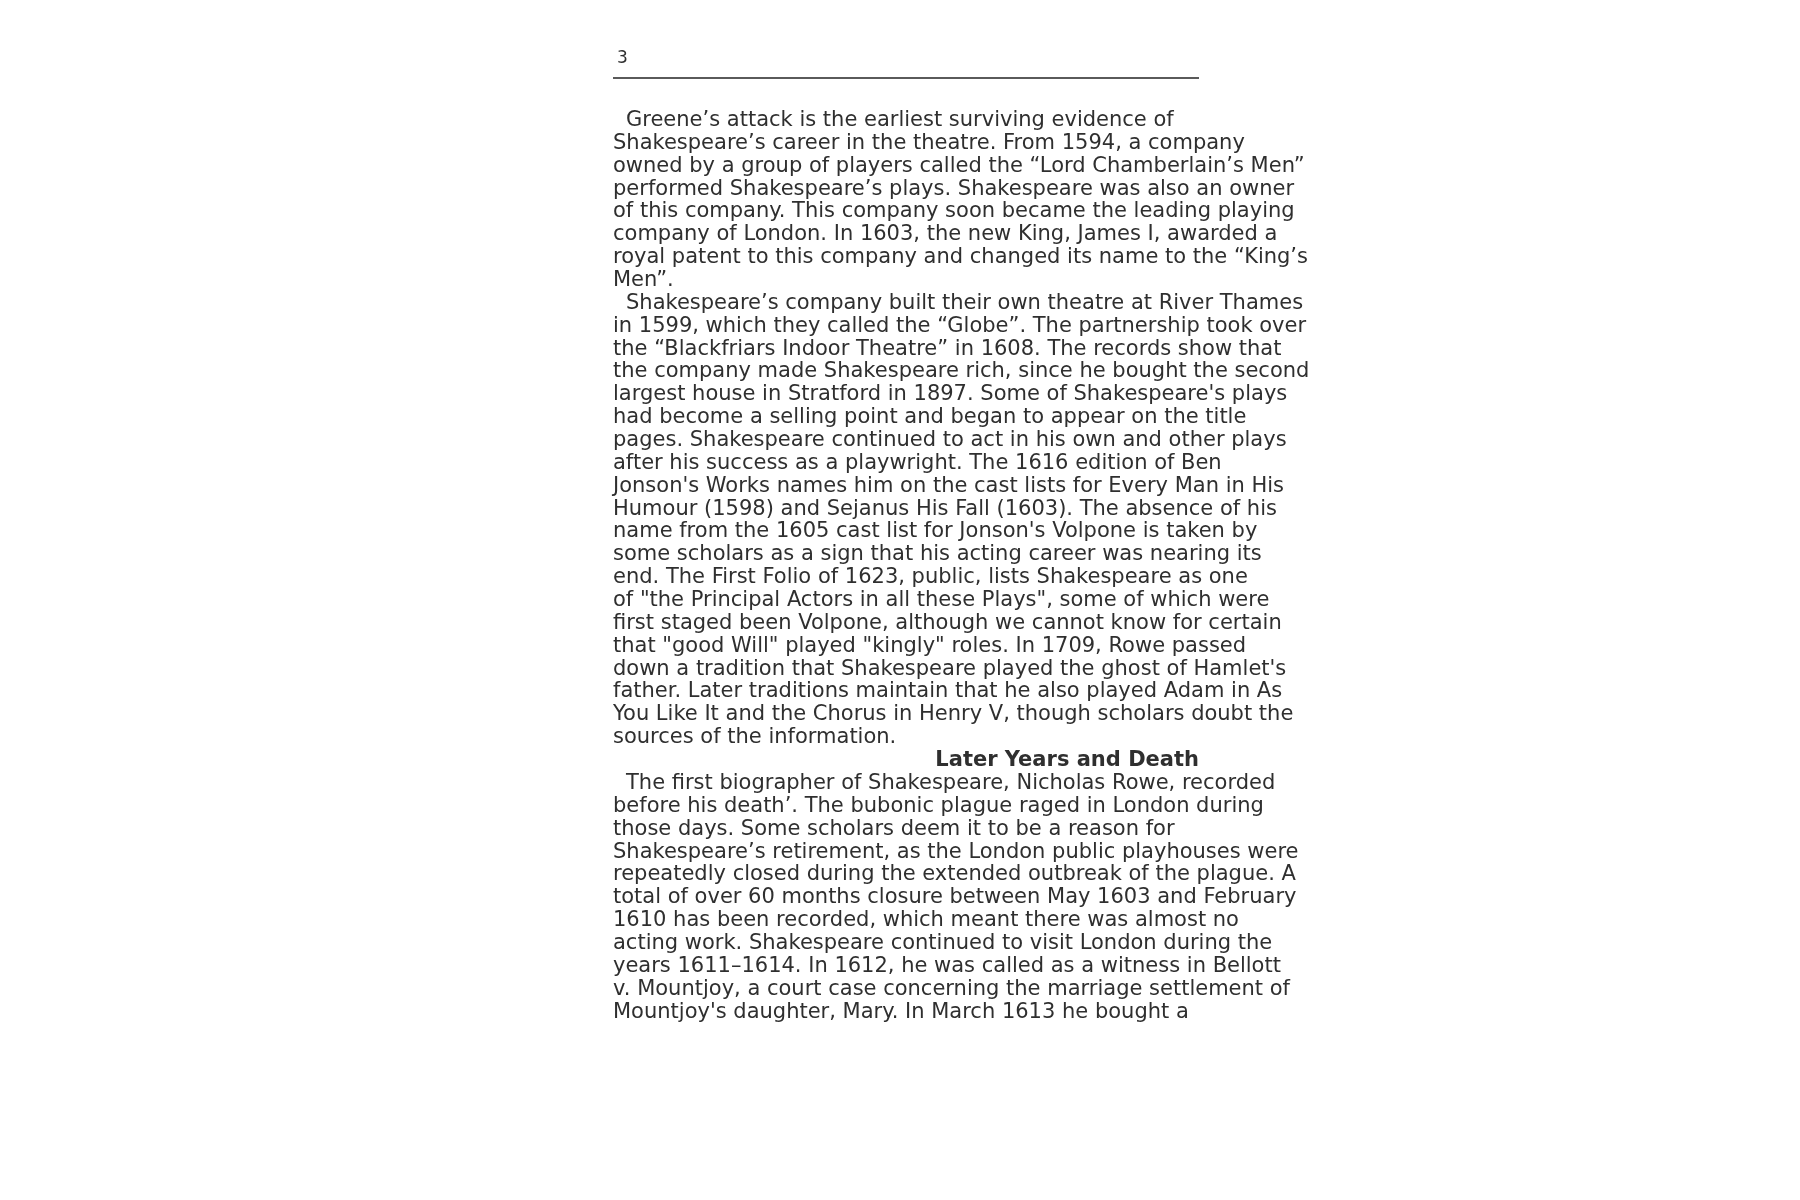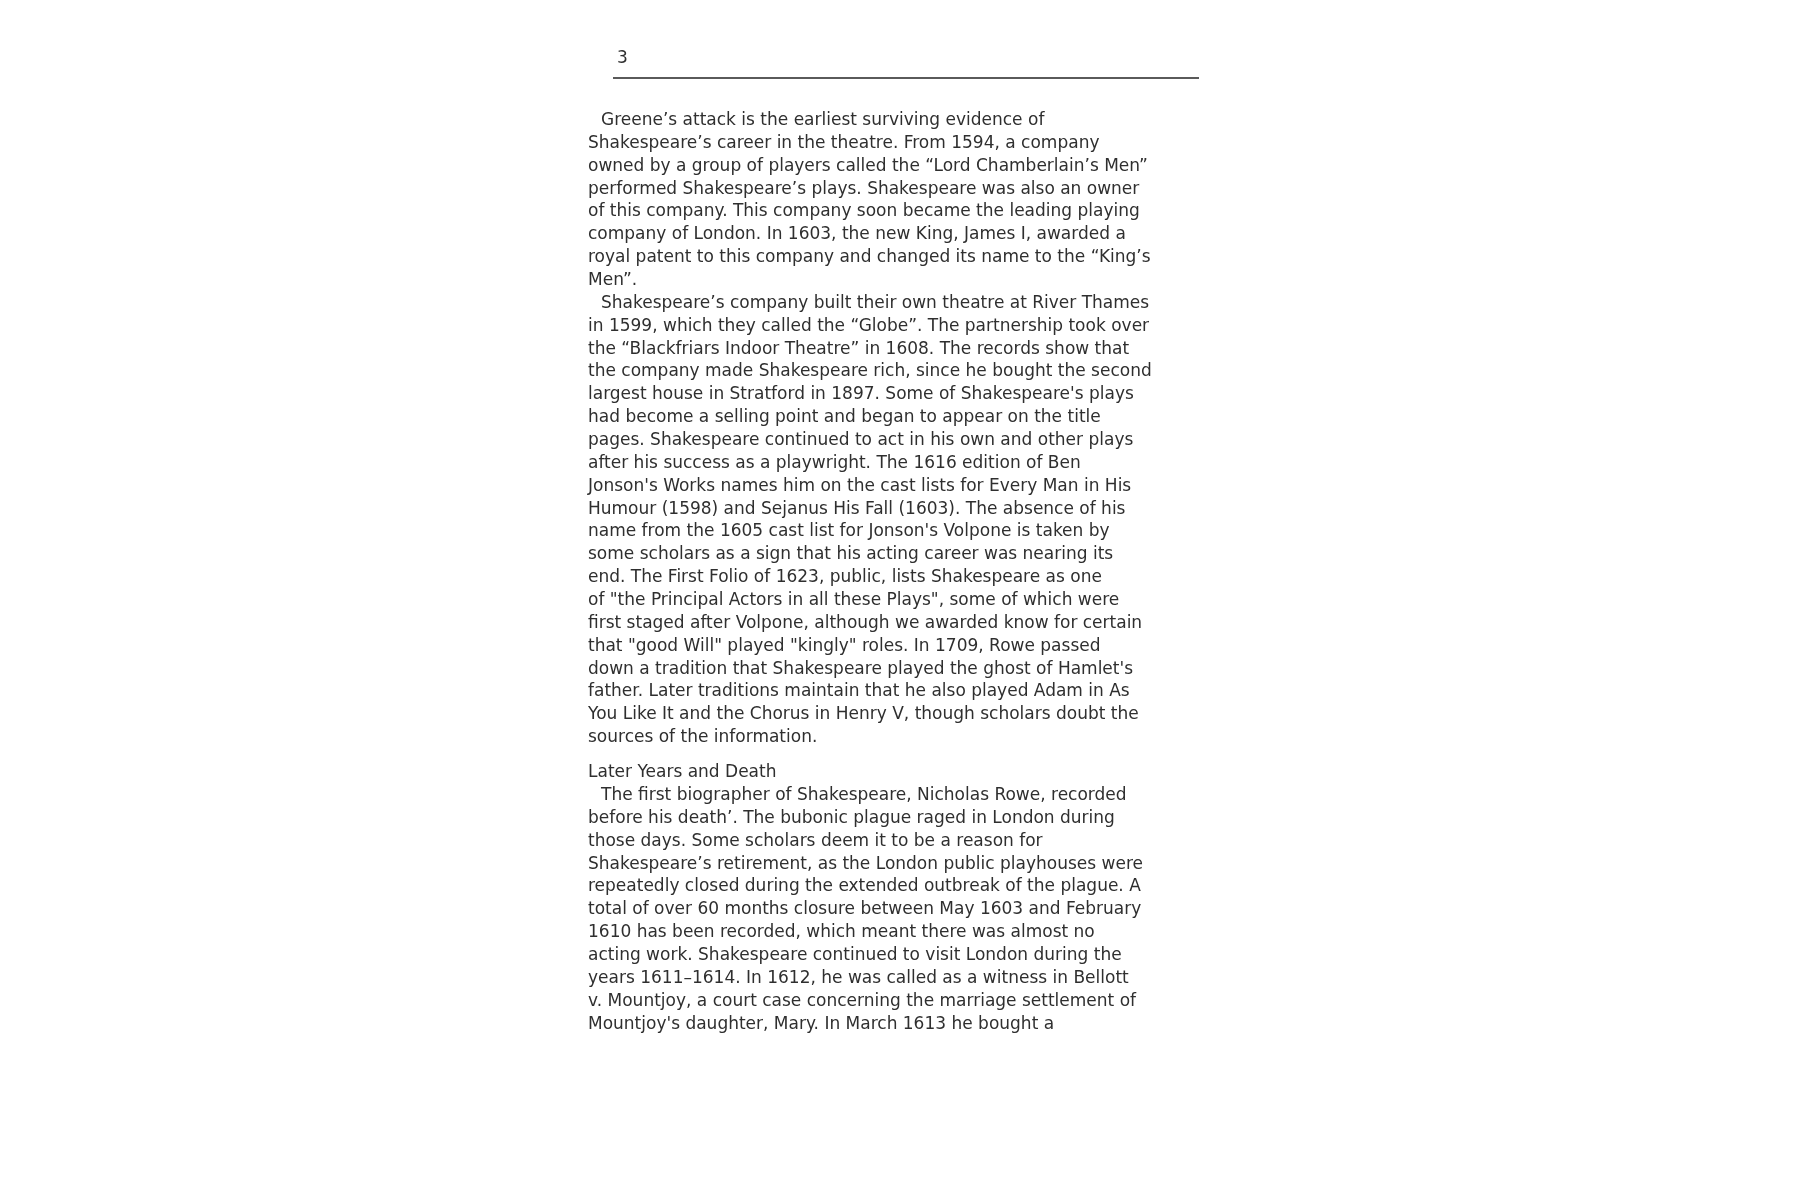--- a/index.html
+++ b/index.html
@@ -29,41 +29,40 @@
   .header-rule {
     position: absolute;
     left: 613px;
     top: 77px;
     width: 586px;
     height: 2px;
     background: #5a5a5a;
   }
   .text-column {
     position: absolute;
-    left: 588px;
+    left: 613px;
     top: 108px;
     width: 586px;
-    font-size: 17px;
+    font-size: 21px;
     line-height: 22.86px;
     color: #2f2f2f;
     letter-spacing: 0px;
   }
   .text-line {
     white-space: pre;
     height: 22.86px;
   }
   .paragraph .text-line:first-child {
     text-indent: 13px;
   }
   .section-heading {
-    font-weight: normal;
-    text-align: left;
+    font-weight: bold;
+    text-align: right;
     height: 22.86px;
     white-space: pre;
-    margin-top: 12px;
   }
 </style>
 </head>
 <body>
 
 <div class="canvas">
   <div class="page-number" style="color: rgb(47, 47, 47);">3</div>
   <div class="header-rule" style="background: rgb(90, 90, 90);"></div>
   <div class="text-column" id="text-column" style="color: rgb(47, 47, 47);">
       <div class="paragraph">
@@ -84,21 +83,21 @@
         <div class="text-line">largest house in Stratford in 1897. Some of Shakespeare's plays</div>
         <div class="text-line">had become a selling point and began to appear on the title</div>
         <div class="text-line">pages. Shakespeare continued to act in his own and other plays</div>
         <div class="text-line">after his success as a playwright. The 1616 edition of Ben</div>
         <div class="text-line">Jonson's Works names him on the cast lists for Every Man in His</div>
         <div class="text-line">Humour (1598) and Sejanus His Fall (1603). The absence of his</div>
         <div class="text-line">name from the 1605 cast list for Jonson's Volpone is taken by</div>
         <div class="text-line">some scholars as a sign that his acting career was nearing its</div>
         <div class="text-line">end. The First Folio of 1623, public, lists Shakespeare as one</div>
         <div class="text-line">of "the Principal Actors in all these Plays", some of which were</div>
-        <div class="text-line">first staged after Volpone, although we awarded know for certain</div>
+        <div class="text-line">first staged been Volpone, although we cannot know for certain</div>
         <div class="text-line">that "good Will" played "kingly" roles. In 1709, Rowe passed</div>
         <div class="text-line">down a tradition that Shakespeare played the ghost of Hamlet's</div>
         <div class="text-line">father. Later traditions maintain that he also played Adam in As</div>
         <div class="text-line">You Like It and the Chorus in Henry V, though scholars doubt the</div>
         <div class="text-line">sources of the information.</div>
       </div>
       <div class="section-heading">Later Years and Death</div>
       <div class="paragraph">
         <div class="text-line">The first biographer of Shakespeare, Nicholas Rowe, recorded</div>
         <div class="text-line">before his death’. The bubonic plague raged in London during</div>

